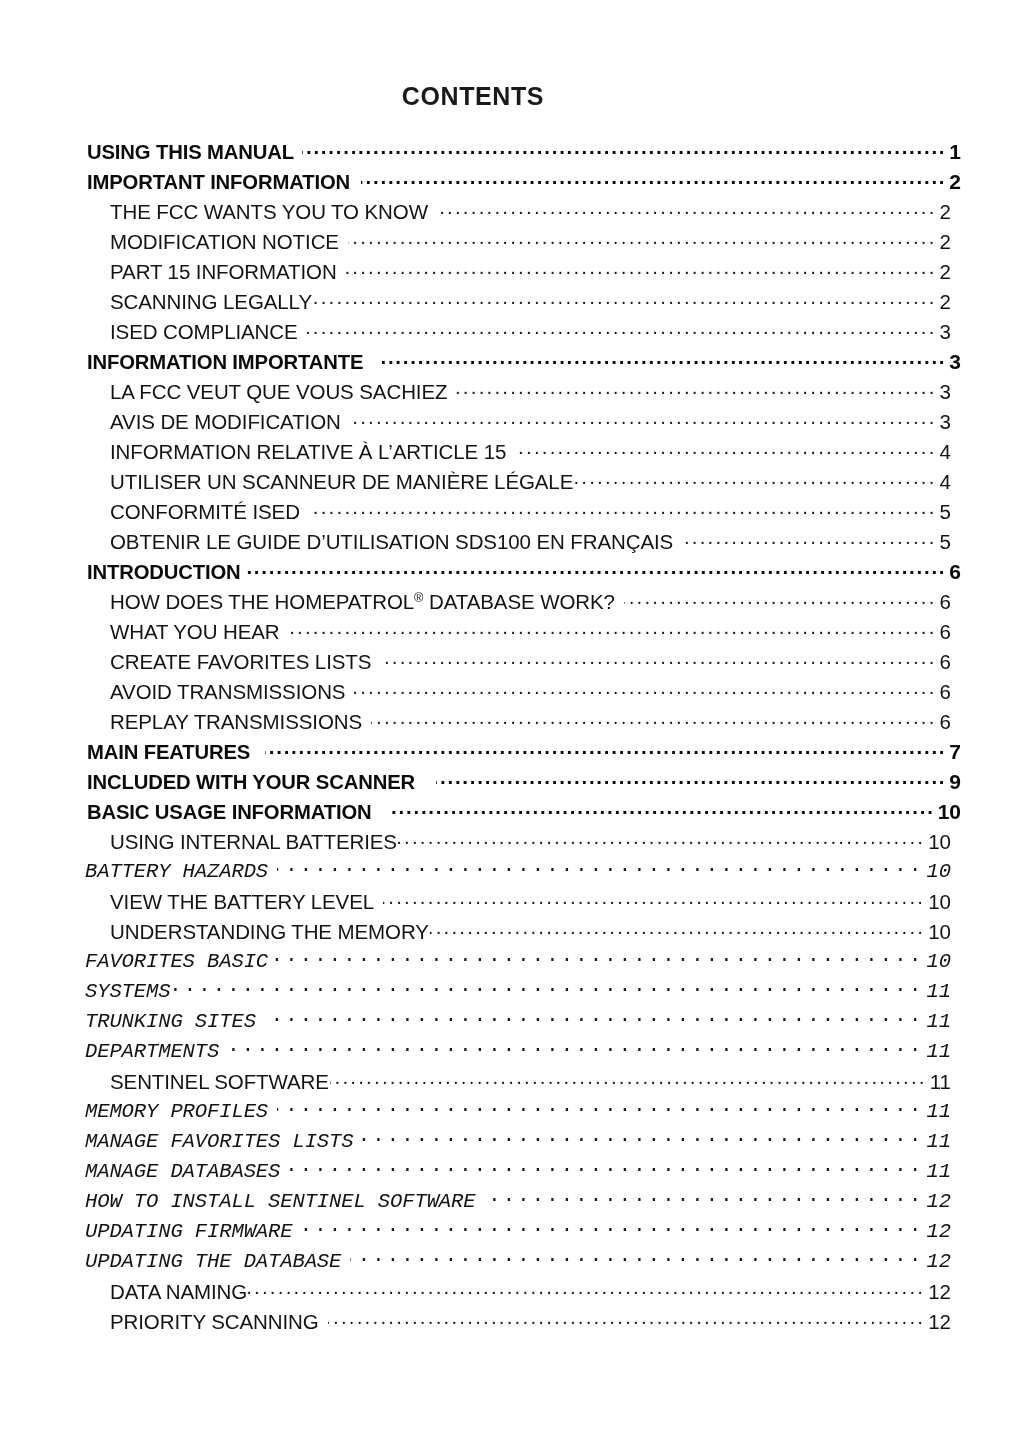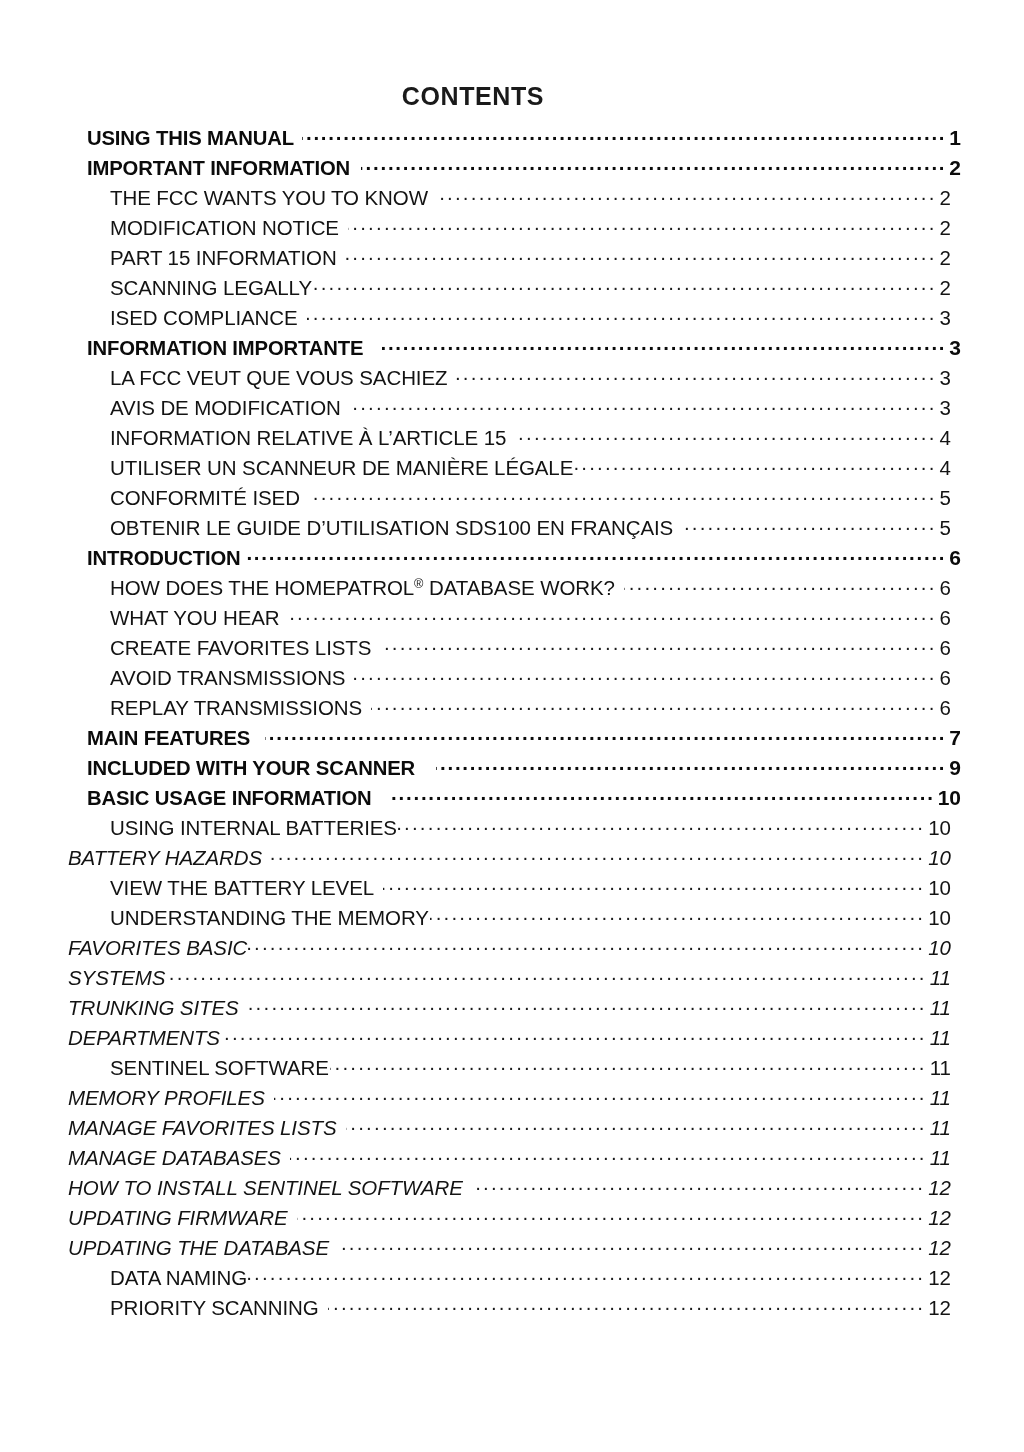--- a/index.html
+++ b/index.html
@@ -30,21 +30,21 @@
     width: 946px;
     text-align: center;
     font-size: 25px;
     font-weight: bold;
     letter-spacing: 0.6px;
     color: #1a1a1a;
   }
 
   .toc-list {
     position: absolute;
-    top: 126px;
+    top: 140px;
     left: 0;
     width: 1024px;
   }
 
   .toc-row {
     display: flex;
     align-items: baseline;
     height: 30px;
     box-sizing: border-box;
     padding-right: 73px;
@@ -112,21 +112,22 @@
   .lvl2 {
     padding-left: 110px;
   }
   .lvl2 .toc-label {
     font-weight: normal;
     letter-spacing: -0.1px;
   }
 
   
   .lvl3 {
-    padding-left: 68px;
+    padding-left: 85px;
+    font-family: Liberation Mono, monospace;
   }
   .lvl3 .toc-label {
     font-style: italic;
     font-weight: normal;
     letter-spacing: -0.1px;
   }
   .lvl3 .toc-page {
     font-style: italic;
   }
 

